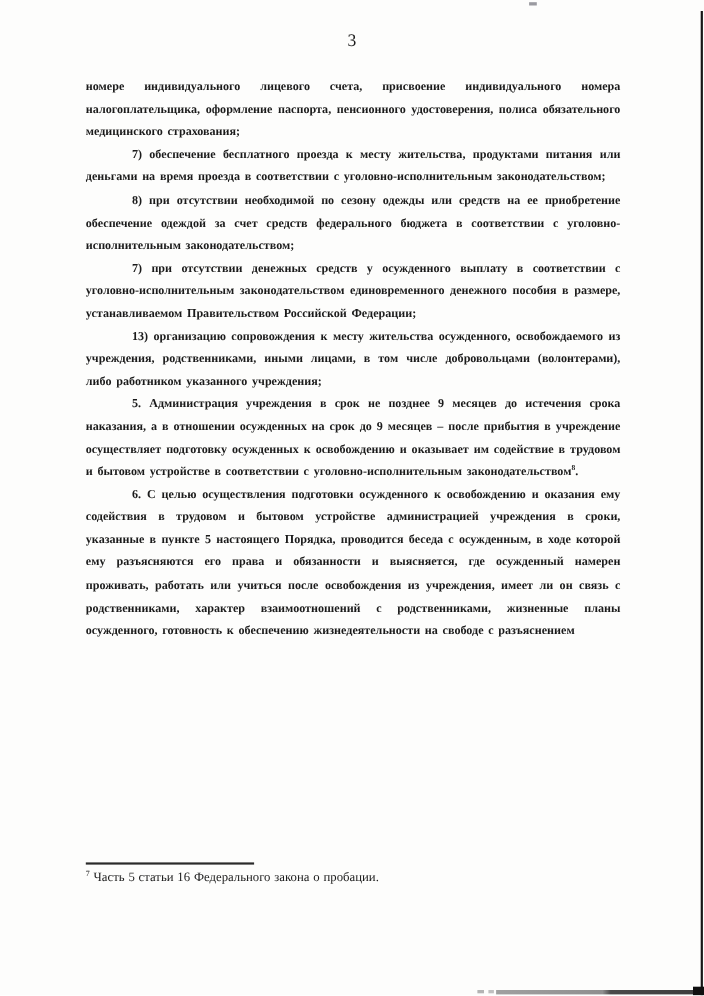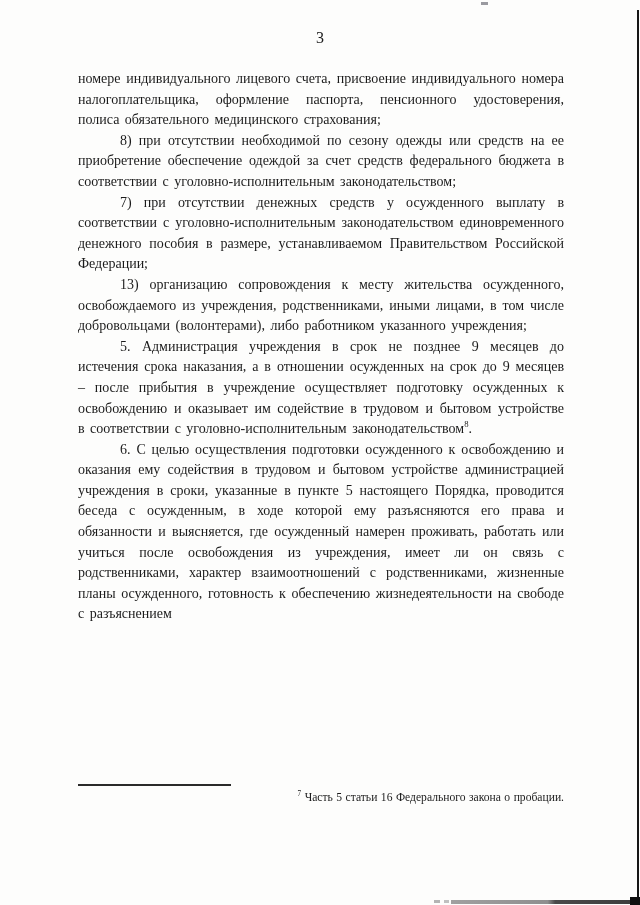--- a/index.html
+++ b/index.html
@@ -23,24 +23,25 @@
     width: 640px;
     text-align: center;
     font-size: 16px;
     color: #1b1b1b;
   }
   .body-text {
     position: absolute;
     left: 78px;
     top: 69px;
     width: 486px;
-    font-size: 14px;
+    font-size: 11px;
     line-height: 20.6px;
     text-align: justify;
     word-spacing: 0.14em;
+    font-weight: bold;
   }
   .body-text p {
     margin: 0;
     padding: 0;
     text-indent: 42px;
   }
   .body-text p.no-indent {
     text-indent: 0;
   }
   .body-text sup, .footnote sup {
@@ -56,21 +57,21 @@
     height: 0;
     border-top: 2px solid #2a2a2a;
   }
   .footnote-area {
     position: absolute;
     left: 78px;
     top: 790px;
     width: 486px;
     font-size: 11.6px;
     line-height: 16.2px;
-    text-align: right;
+    text-align: left;
     word-spacing: 0.05em;
   }
   .footnote {
     margin: 0;
   }
   
   .artifact { position: absolute; }
   .right-edge-line {
     left: 637px;
     top: 10px;
@@ -116,20 +117,21 @@
 </style>
 </head>
 <body>
 
 <div class="page">
 
   <div class="page-number">3</div>
 
   <div class="body-text">
       <p class="no-indent"><span>номере индивидуального лицевого счета, присвоение индивидуального номера налогоплательщика, оформление паспорта, пенсионного удостоверения, полиса обязательного медицинского страхования;</span></p>
+      <p><span>7) обеспечение бесплатного проезда к месту жительства, продуктами питания или деньгами на время проезда в соответствии с уголовно-исполнительным законодательством;</span></p>
       <p><span>8) при отсутствии необходимой по сезону одежды или средств на ее приобретение обеспечение одеждой за счет средств федерального бюджета в соответствии с уголовно-исполнительным законодательством;</span></p>
       <p><span>7) при отсутствии денежных средств у осужденного выплату в соответствии с уголовно-исполнительным законодательством единовременного денежного пособия в размере, устанавливаемом Правительством Российской Федерации;</span></p>
       <p><span>13) организацию сопровождения к месту жительства осужденного, освобождаемого из учреждения, родственниками, иными лицами, в том числе добровольцами (волонтерами), либо работником указанного учреждения;</span></p>
       <p><span>5. Администрация учреждения в срок не позднее 9 месяцев до истечения срока наказания, а в отношении осужденных на срок до 9 месяцев – после прибытия в учреждение осуществляет подготовку осужденных к освобождению и оказывает им содействие в трудовом и бытовом устройстве в соответствии с уголовно-исполнительным законодательством</span><sup>8</sup><span>.</span></p>
       <p><span>6. С целью осуществления подготовки осужденного к освобождению и оказания ему содействия в трудовом и бытовом устройстве администрацией учреждения в сроки, указанные в пункте 5 настоящего Порядка, проводится беседа с осужденным, в ходе которой ему разъясняются его права и обязанности и выясняется, где осужденный намерен проживать, работать или учиться после освобождения из учреждения, имеет ли он связь с родственниками, характер взаимоотношений с родственниками, жизненные планы осужденного, готовность к обеспечению жизнедеятельности на свободе с разъяснением</span></p>
     </div>
 
   <div class="footnote-rule artifact"></div>
 
   <div class="footnote-area">

